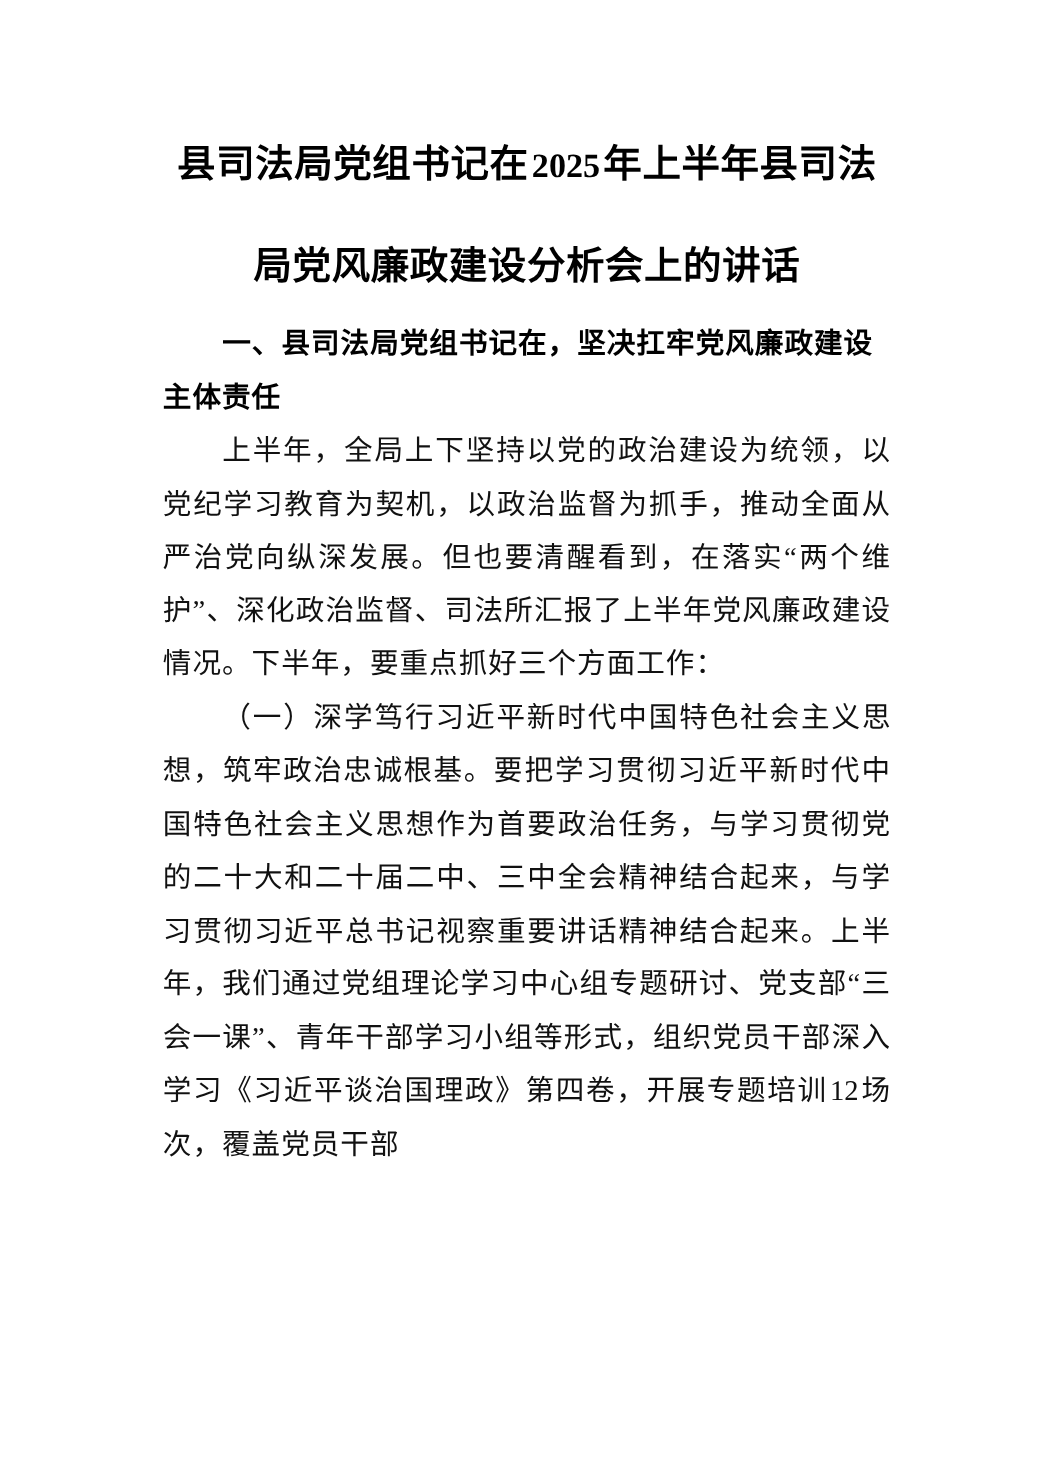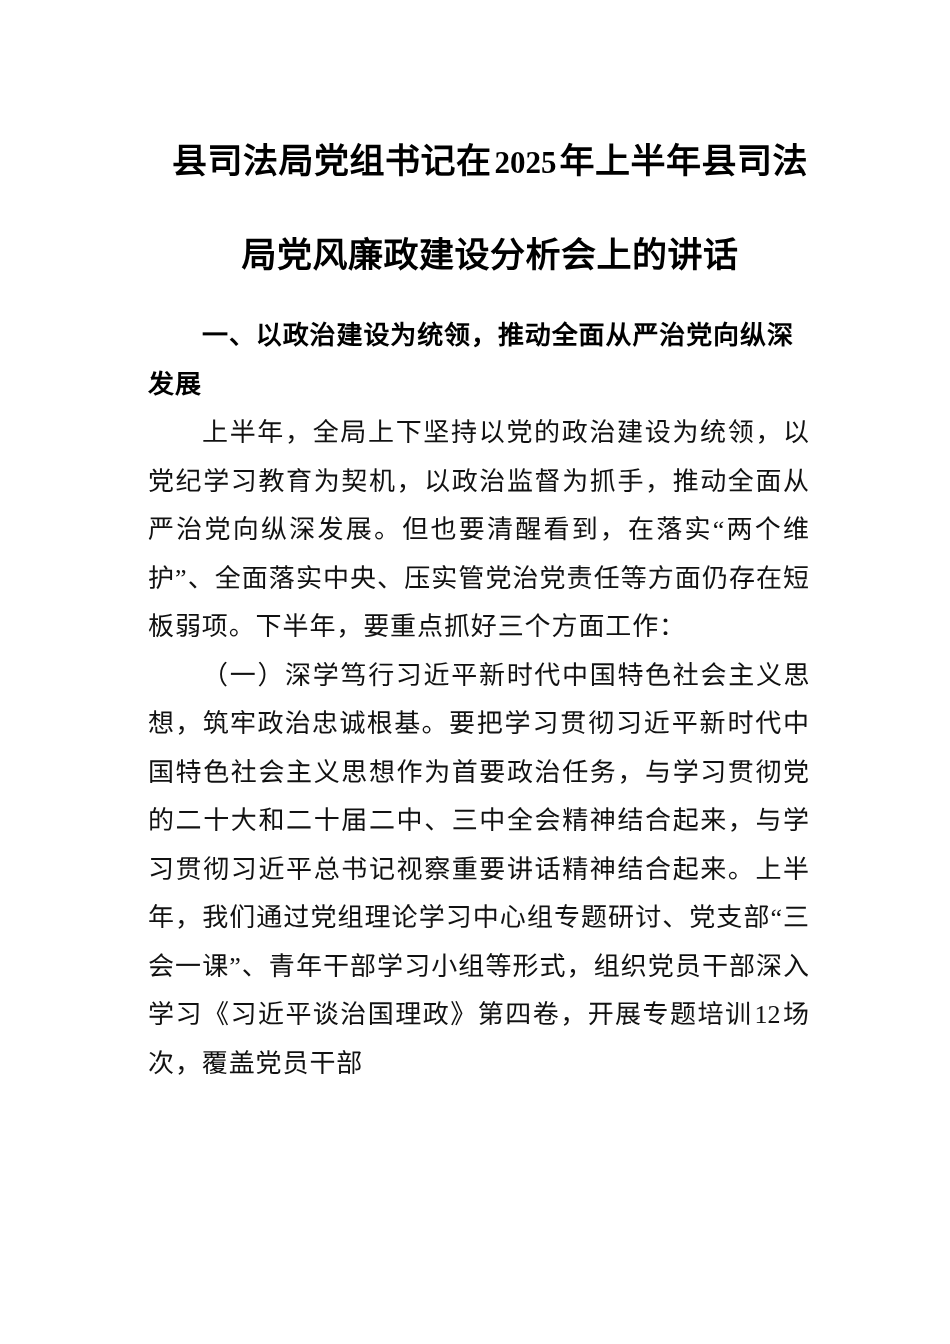--- a/index.html
+++ b/index.html
@@ -30,21 +30,21 @@
 
   
   .doc-title {
     font-family: "Liberation Sans", "DejaVu Sans", sans-serif;
     font-weight: bold;
     font-size: 35px;
     line-height: 92px;
     text-align: center;
     letter-spacing: 0.5px;
     color: #000000;
-    margin: 11px;
+    margin: 0;
     padding-top: 104px;
     width: 662px;
   }
 
   .doc-title .num {
     font-family: "Liberation Serif", "DejaVu Serif", serif;
     font-weight: bold;
     font-size: 31px;
     letter-spacing: 0;
     padding: 0 3px;
@@ -93,20 +93,20 @@
 </style>
 </head>
 <body>
 
 <div class="page">
   <div class="doc-body">
 
     <h1 class="doc-title"><span>县司法局党组书记在</span><span class="num">2025</span><span>年上半年县司法</span><span>局党风廉政建设分析会上的讲话</span></h1>
 
 
-    <p class="heading-1">一、以政治建设为统领，推动全面从严治党向纵深发展</p>
+    <p class="heading-1">一、县司法局党组书记在，坚决扛牢党风廉政建设主体责任</p>
 
-    <p class="para">上半年，全局上下坚持以党的政治建设为统领，以党纪学习教育为契机，以政治监督为抓手，推动全面从严治党向纵深发展。但也要清醒看到，在落实“两个维护”、全面落实中央、压实管党治党责任等方面仍存在短板弱项。下半年，要重点抓好三个方面工作：</p>
+    <p class="para">上半年，全局上下坚持以党的政治建设为统领，以党纪学习教育为契机，以政治监督为抓手，推动全面从严治党向纵深发展。但也要清醒看到，在落实“两个维护”、深化政治监督、司法所汇报了上半年党风廉政建设情况。下半年，要重点抓好三个方面工作：</p>
 
     <p class="para"><span class="lead">（一）深学笃行习近平新时代中国特色社会主义思想，筑牢政治忠诚根基。</span><span>要把学习贯彻习近平新时代中国特色社会主义思想作为首要政治任务，与学习贯彻党的二十大和二十届二中、三中全会精神结合起来，与学习贯彻习近平总书记视察重要讲话精神结合起来。上半年，我们通过党组理论学习中心组专题研讨、党支部“三会一课”、青年干部学习小组等形式，组织党员干部深入学习《习近平谈治国理政》第四卷，开展专题培训</span><span class="num">12</span><span>场次，覆盖党员干部</span></p>
 
   </div>
 </div>
 
 </body></html>

